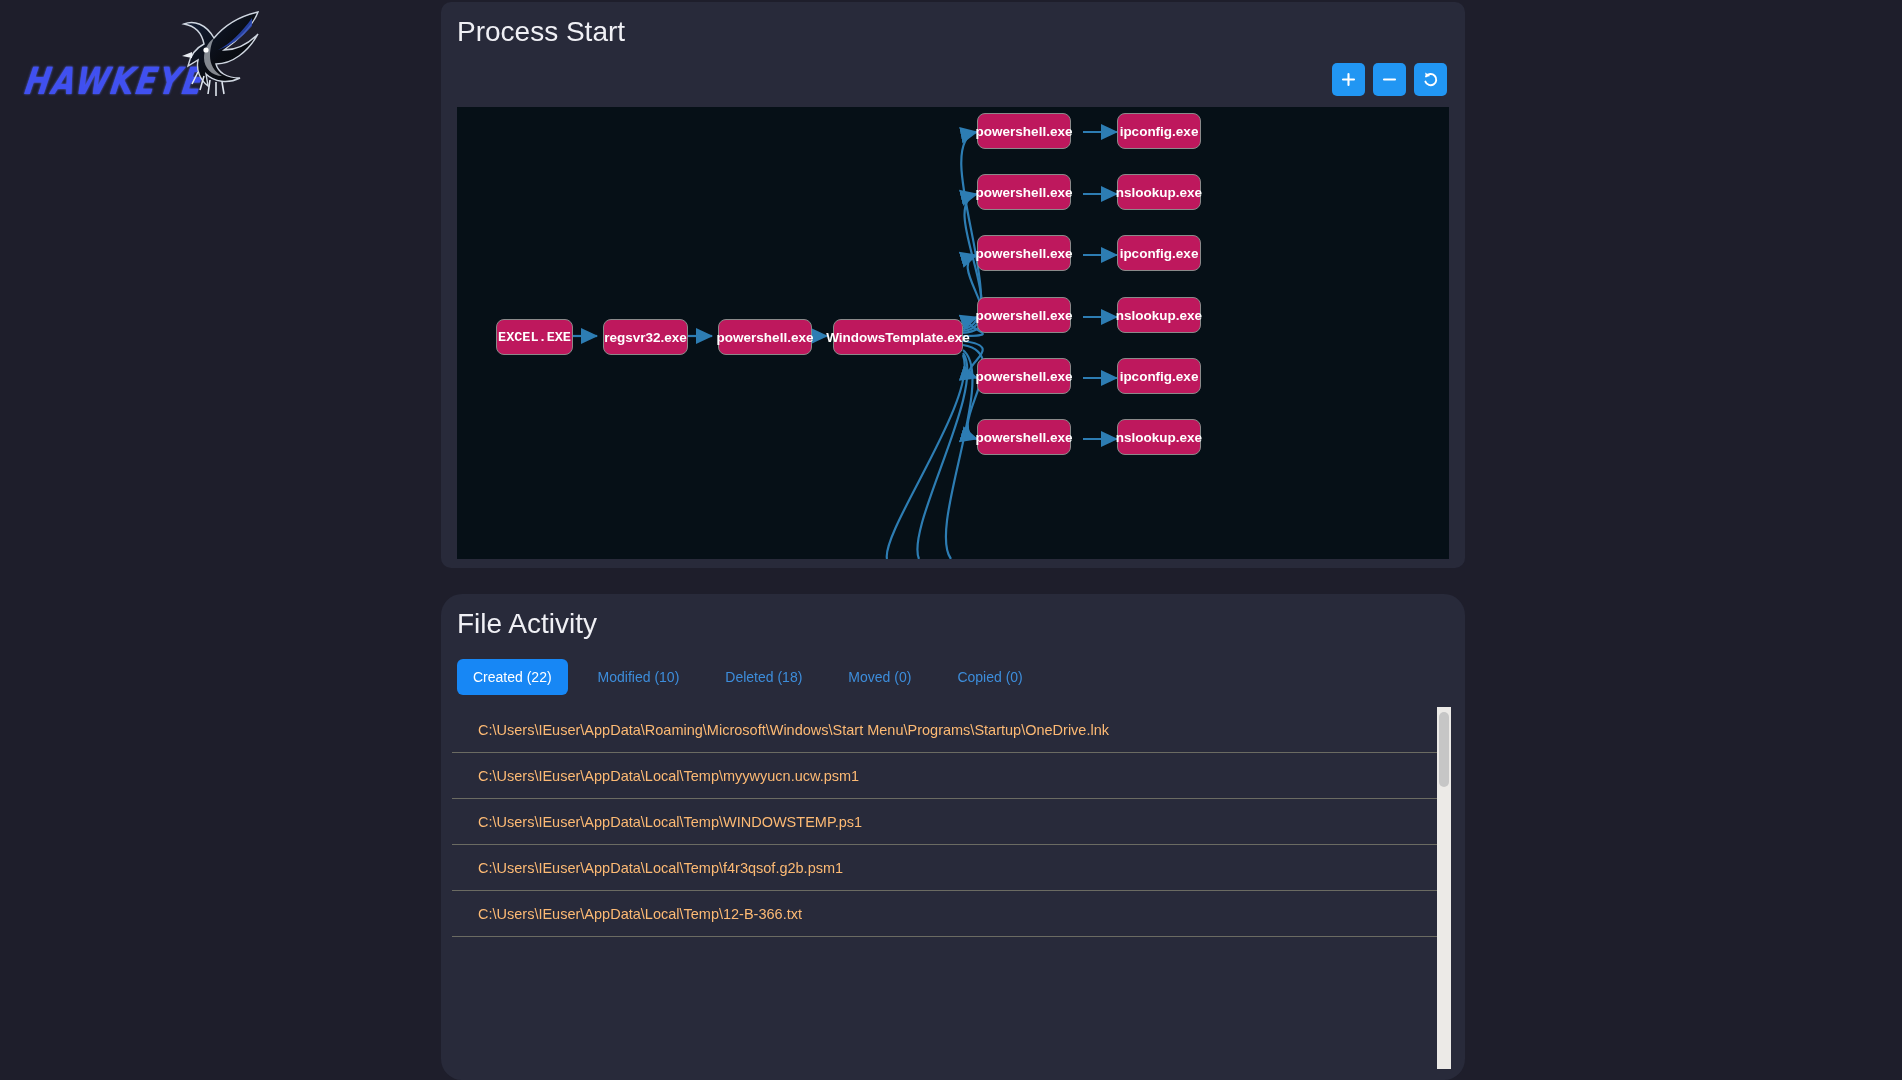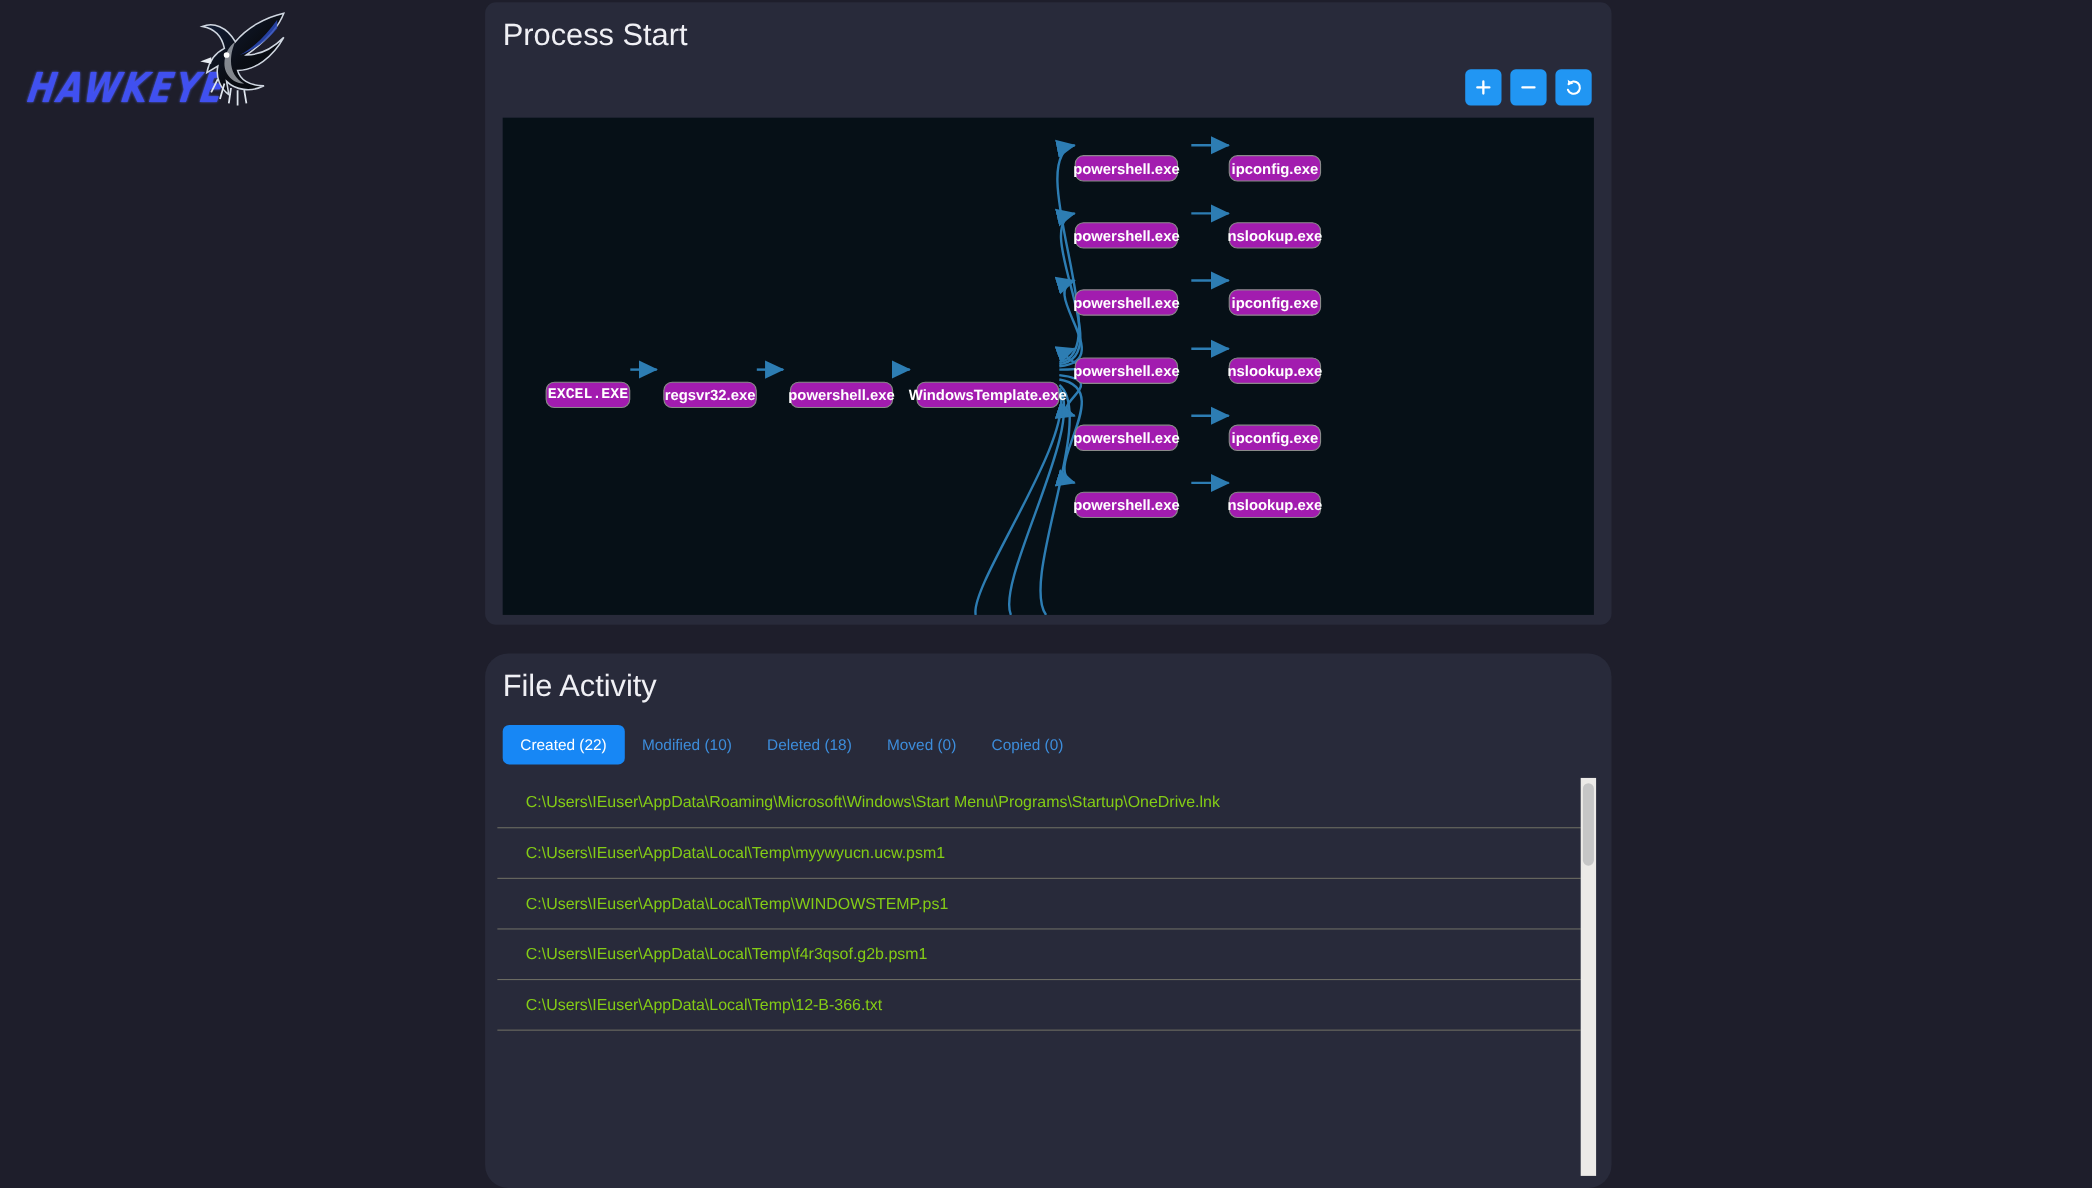--- a/index.html
+++ b/index.html
@@ -62,35 +62,34 @@
   .flow-canvas {
     position: absolute; left: 16px; top: 105px;
     width: 992px; height: 452px;
     background: #061017;
     overflow: hidden;
   }
   .flow-canvas svg { position: absolute; left: 0; top: 0; }
 
   .node {
     position: absolute;
-    background: #a21caf;
+    background: #be185d;
     border: 1.6px solid #8a8a8a;
     border-radius: 8px;
-    height: 24px;
+    height: 36px;
     display: flex; align-items: center; justify-content: center;
     color: #ffffff; font-size: 13.5px; font-weight: 700;
     white-space: nowrap;
     padding: 0 12px;
-    margin-top: 28px;
   }
 
   
   .tabs {
     position: absolute; left: 16px; top: 65px;
-    display: flex; align-items: flex-end; gap: 0;
+    display: flex; align-items: flex-end; gap: 14px;
   }
   .tab {
     border: none; background: transparent;
     color: #3d8ddb; font-size: 14px;
     padding: 10px 16px; border-radius: 6px;
     cursor: pointer; white-space: nowrap;
     font-family: "Liberation Sans", sans-serif;
   }
   .tab.active { background: #1787f5; color: #ffffff; }
 
@@ -101,21 +100,21 @@
   }
   .file-list {
     position: absolute; left: 0; top: 0;
     width: 985px; height: 100%;
   }
   .file-row {
     height: 46px;
     display: flex; align-items: center;
     padding-left: 26px;
     border-bottom: 1px solid #6b6b62;
-    color: #84cc16; font-size: 14.5px;
+    color: #fdba74; font-size: 14.5px;
     white-space: nowrap; overflow: hidden;
   }
   .file-row:first-child { border-top: none; }
 
   .scrollbar-track {
     position: absolute; right: 3px; top: 0;
     width: 14px; height: 100%;
     background: #eceae7;
   }
   .scrollbar-thumb {

